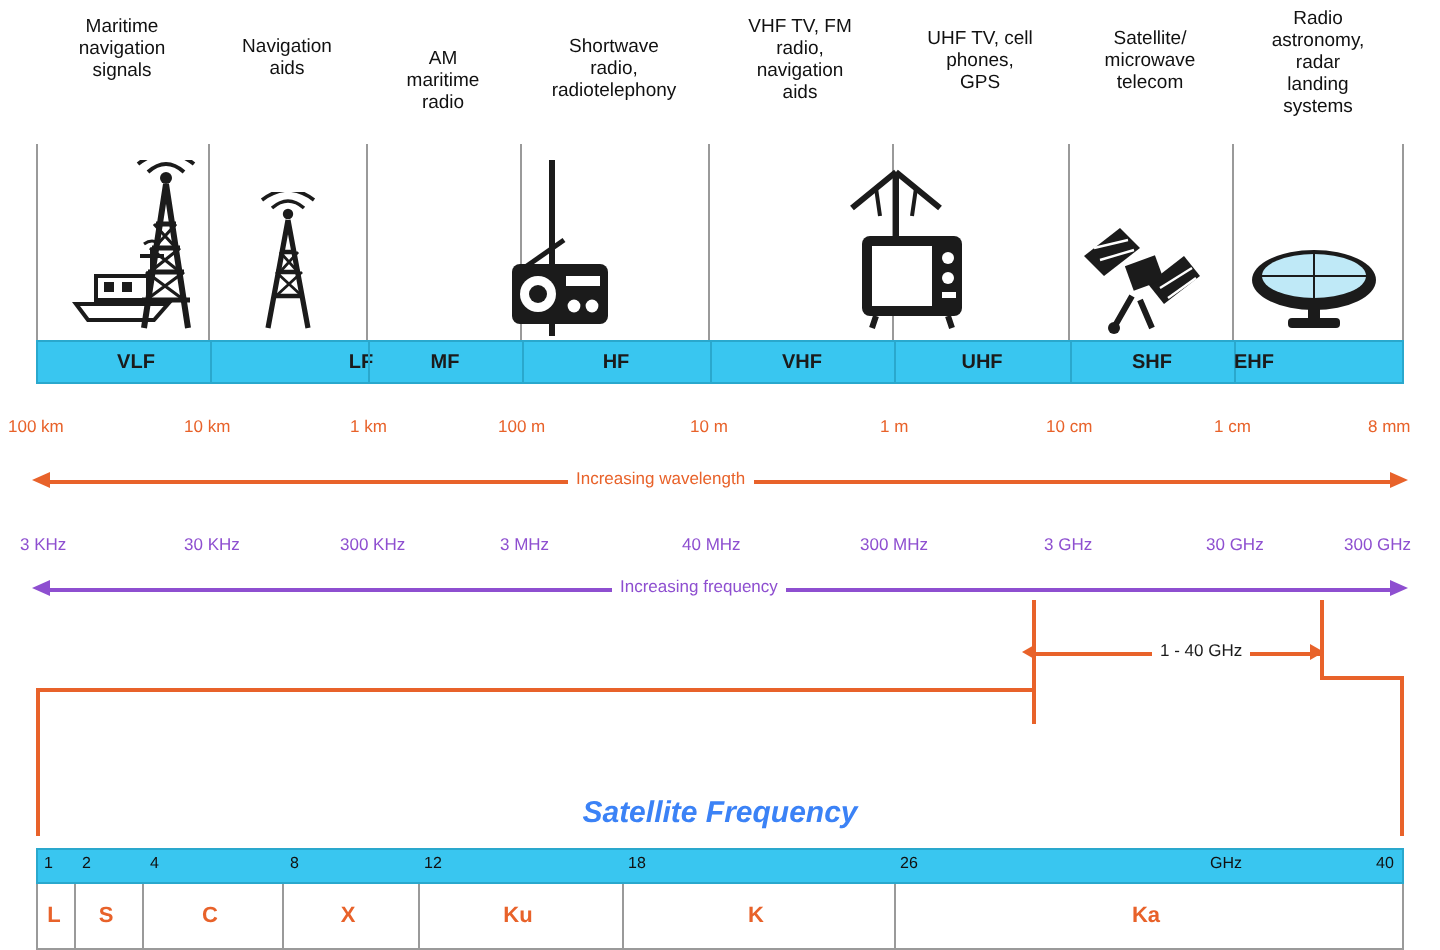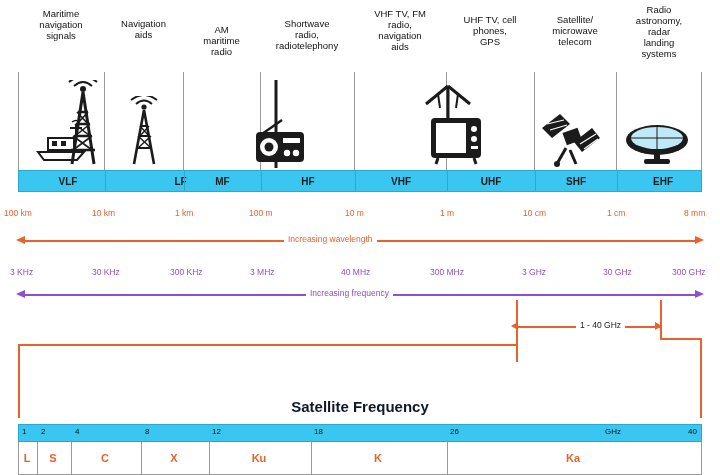--- a/index.html
+++ b/index.html
@@ -71,21 +71,21 @@
   .fq-label{
     position:absolute;font-size:8.5px;color:#8e4fd0;white-space:nowrap;
   }
 
   
   .conn{position:absolute;background:#e8622a;}
 
   
   #satTitle{
     position:absolute;left:0;top:398px;width:720px;
-    text-align:center;font-size:15px;font-weight:bold;color:#0f172a;
+    text-align:center;font-size:15px;font-weight:bold;color:#3b82f6;font-style:italic;
   }
   #satbar{
     position:absolute;left:18px;top:424px;width:684px;height:18px;
     background:#39c6f0;border:1px solid #2aa8cd;box-sizing:border-box;
   }
   #satrow{
     position:absolute;left:18px;top:442px;width:684px;height:33px;
     border:1px solid #9a9a9a;border-top:none;box-sizing:border-box;background:#fff;
   }
   .sat-sep{position:absolute;top:0;width:1px;background:#9a9a9a;}
@@ -233,21 +233,21 @@
     <div class="band-cell" style="left:165px;width:77px;">MF</div>
     <div class="band-sep" style="left:242px;"></div>
     <div class="band-cell" style="left:242px;width:94px;">HF</div>
     <div class="band-sep" style="left:336px;"></div>
     <div class="band-cell" style="left:336px;width:92px;">VHF</div>
     <div class="band-sep" style="left:428px;"></div>
     <div class="band-cell" style="left:428px;width:88px;">UHF</div>
     <div class="band-sep" style="left:516px;"></div>
     <div class="band-cell" style="left:516px;width:82px;">SHF</div>
     <div class="band-sep" style="left:598px;"></div>
-    <div class="band-cell" style="left:602px;width:84px;">EHF</div>
+    <div class="band-cell" style="left:566px;width:84px;">EHF</div>
   </div>
 
   <div class="wl-label" style="left:4px;top:208px;">100 km</div>
   <div class="wl-label" style="left:92px;top:208px;">10 km</div>
   <div class="wl-label" style="left:175px;top:208px;">1 km</div>
   <div class="wl-label" style="left:249px;top:208px;">100 m</div>
   <div class="wl-label" style="left:345px;top:208px;">10 m</div>
   <div class="wl-label" style="left:440px;top:208px;">1 m</div>
   <div class="wl-label" style="left:523px;top:208px;">10 cm</div>
   <div class="wl-label" style="left:607px;top:208px;">1 cm</div>

